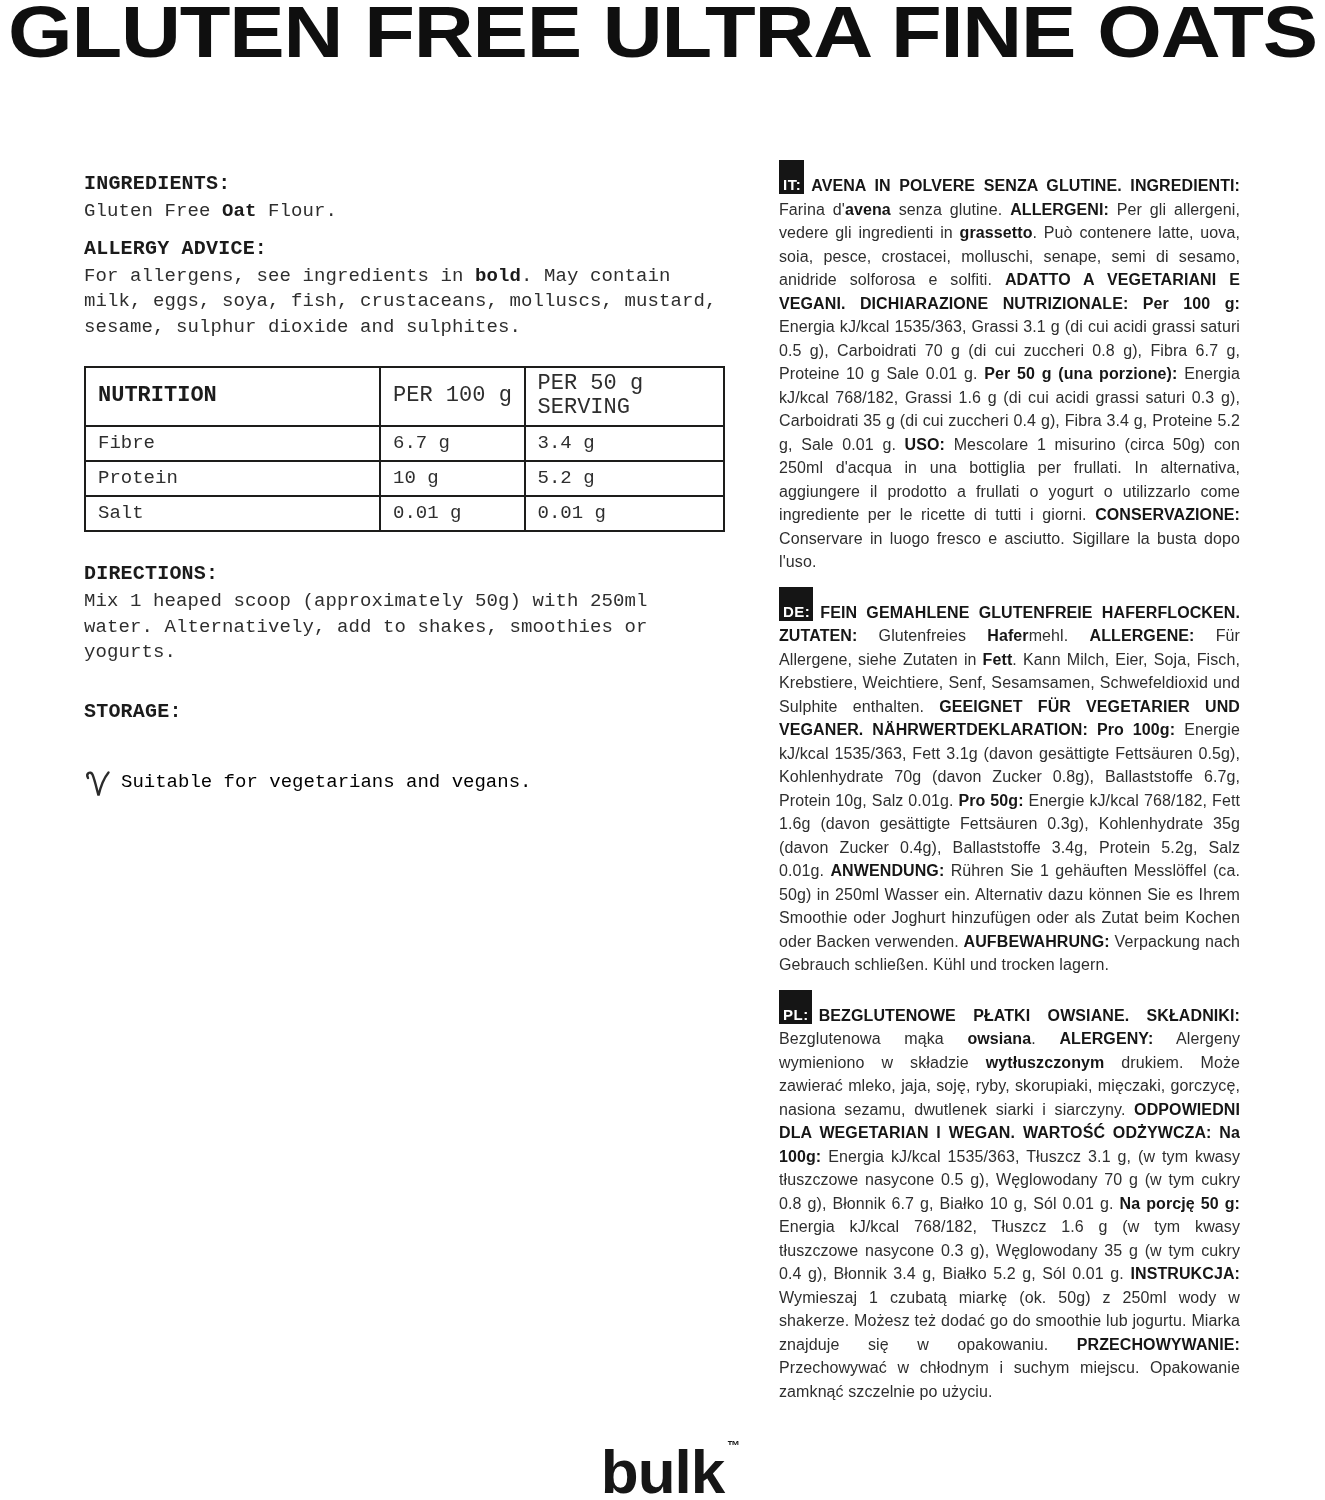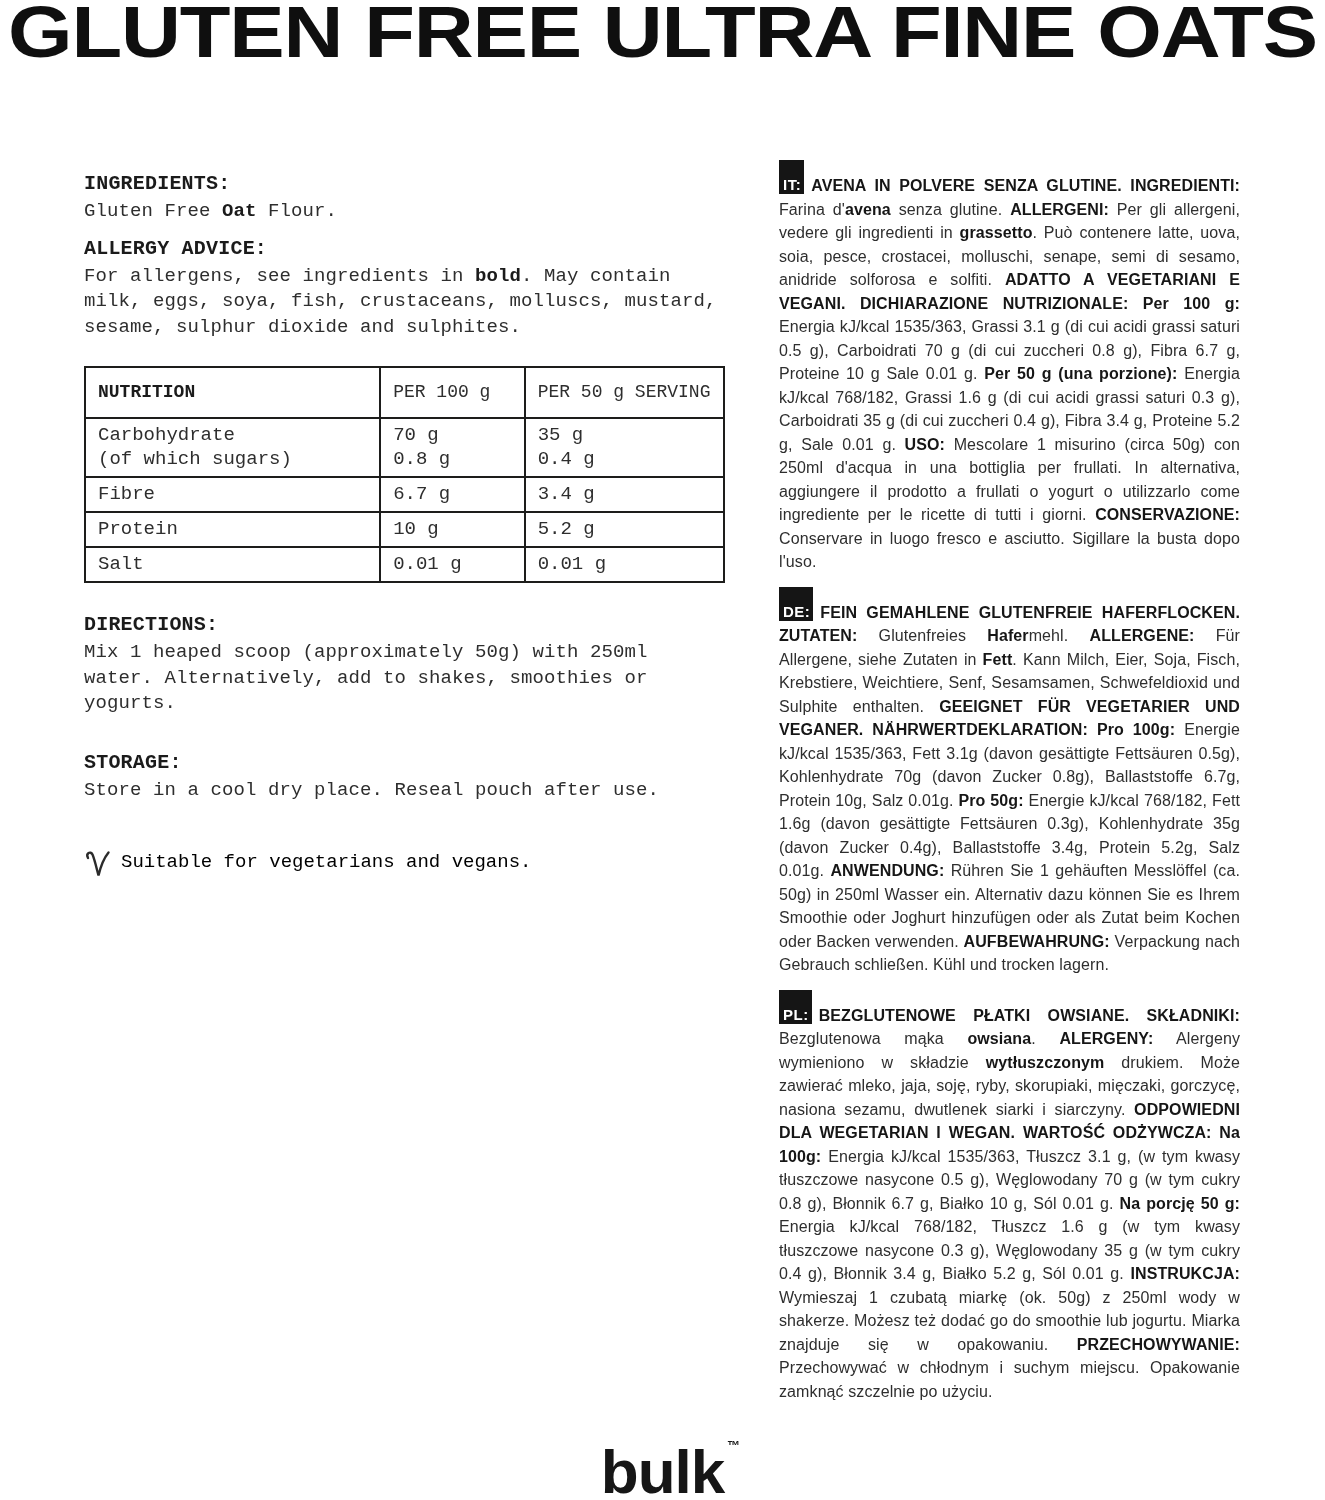--- a/index.html
+++ b/index.html
@@ -21,21 +21,21 @@
   .sec-lg { margin-top:30px; }
   
   table.nutri {
     border-collapse:collapse; margin-top:26px; width:641px;
     font-size:19px; color:#2e2e2e;
   }
   table.nutri th, table.nutri td {
     border:2px solid #1d1d1b; text-align:left; vertical-align:middle;
     padding:4px 10px 5px 12px; line-height:24px;
   }
-  table.nutri th { font-weight:normal; font-size:18px; height:51px;border-radius:12px; }
+  table.nutri th { font-weight:normal; font-size:22px; height:35px;border-radius:12px; }
   table.nutri th.first { font-weight:bold; color:#1b1b1b; }
   .col-name  { width:296px; }
   .col-p100  { width:145px; }
   .col-p50   { width:200px; }
   
   .veg-row { margin-top:46px; display:flex; align-items:flex-start; }
   .veg-icon { width:27px; height:29px; margin-right:10px; flex:0 0 auto; }
   .veg-text { font-size:19px; line-height:27px; color:#000000; }
   
   .right-col { position:absolute; left:779px; top:161px; width:461px; }
@@ -79,34 +79,20 @@
       <thead>
         <tr>
           <th class="first col-name">NUTRITION</th>
           <th class="col-p100">PER 100 g</th>
           <th class="col-p50">PER 50 g SERVING</th>
         </tr>
       </thead>
       <tbody>
           <tr>
             <td>
-              <div>Carbohydrate</div>
-              <div>(of which sugars)</div>
-            </td>
-            <td>
-              <div>70 g</div>
-              <div>0.8 g</div>
-            </td>
-            <td>
-              <div>35 g</div>
-              <div>0.4 g</div>
-            </td>
-          </tr>
-          <tr>
-            <td>
               <div>Fibre</div>
             </td>
             <td>
               <div>6.7 g</div>
             </td>
             <td>
               <div>3.4 g</div>
             </td>
           </tr>
           <tr>
@@ -131,21 +117,20 @@
               <div>0.01 g</div>
             </td>
           </tr>
         </tbody>
     </table>
 
     <div class="sec-lg h">DIRECTIONS:</div>
     <div class="p">Mix 1 heaped scoop (approximately 50g) with 250ml water. Alternatively, add to shakes, smoothies or yogurts.</div>
 
     <div class="h" style="margin-top:34px;">STORAGE:</div>
-    <div class="p">Store in a cool dry place. Reseal pouch after use.</div>
 
     <div class="veg-row">
       <svg class="veg-icon" viewBox="0 0 27 29">
         <path d="M4 9 C1.5 4.5, 6.5 1.5, 8.5 5.5 C10.5 10, 12.5 19, 14.5 26.5 C17 16, 20 9, 24.5 3.5" fill="none" stroke="#2b2b2b" stroke-width="2.4" stroke-linecap="round"></path>
       </svg>
       <span class="veg-text">Suitable for vegetarians and vegans.</span>
     </div>
   </div>
 
   <div class="right-col">

